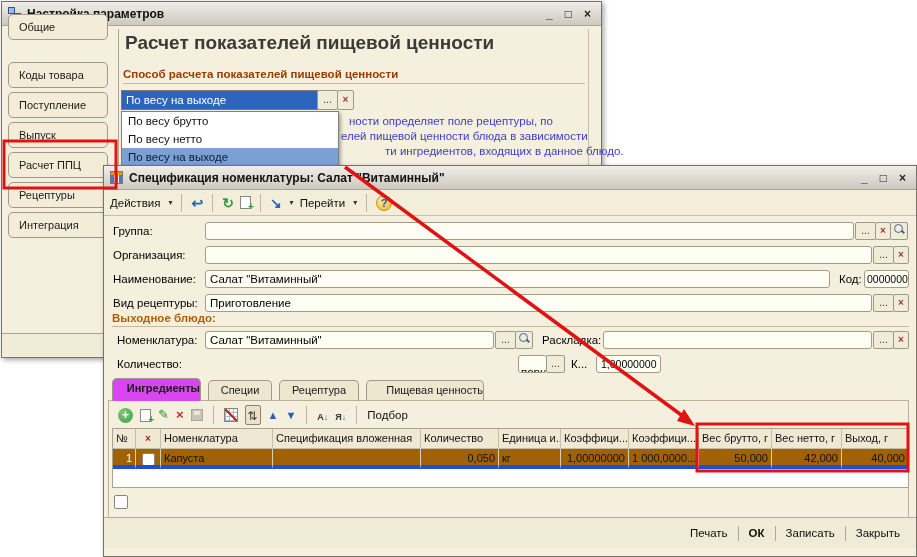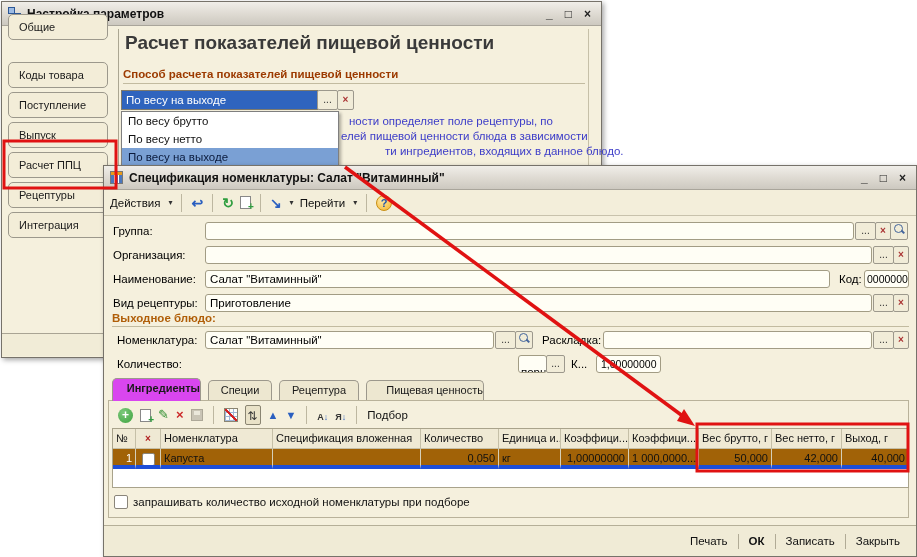--- a/index.html
+++ b/index.html
@@ -90,21 +90,21 @@
   .trow.head .tcell{border-right:1px solid #C5BFA7;}
   .trow.r1 .tcell{background:#a16207;border-bottom:4px solid #1d4ed8;}
   .tcell.num{text-align:right;}
   .c0{width:23px;} .c1{width:25px;text-align:center;} .c2{width:112px;} .c3{width:148px;} .c4{width:78px;}
   .c5{width:62px;} .c6{width:68px;} .c7{width:70px;} .c8{width:73px;} .c9{width:70px;} .c10{width:66px;border-right:none;}
   .rownum{background:#4A77BE;color:#FFF !important;text-align:right;}
   .cb{display:inline-block;width:11px;height:11px;background:#FFF;border:1px solid #8A857A;border-radius:2px;vertical-align:middle;}
   .flaghdr{color:#B22222;font-weight:bold;font-size:10px;line-height:18px;}
 
   .chkline{position:absolute;display:flex;align-items:center;gap:5px;font-size:11.5px;color:#111;}
-  .footer{position:absolute;left:0;right:0;bottom:0;height:31px;background:#F0EBD6;border-top:1px solid #B5AF98;
+  .footer{position:absolute;left:0;right:0;bottom:8px;height:31px;background:#F0EBD6;border-top:1px solid #B5AF98;
     display:flex;align-items:center;justify-content:flex-end;padding-right:6px;box-sizing:border-box;}
   .footbtn{font-size:11.5px;color:#111;padding:0 10px;white-space:nowrap;}
   .footbtn.bold{font-weight:bold;}
   .fsep{width:1px;height:15px;background:#B1AB96;}
 
   #annot{position:absolute;left:0;top:0;z-index:50;pointer-events:none;}
 </style>
 </head>
 <body>
 
@@ -276,21 +276,20 @@
         <div class="tcell c6 num">1,00000000</div>
         <div class="tcell c7 num">1 000,0000...</div>
         <div class="tcell c8 num">50,000</div>
         <div class="tcell c9 num">42,000</div>
         <div class="tcell c10 num">40,000</div>
       </div>
     </div>
 
     <div class="chkline" style="left:10px;top:329px;">
       <span class="cb" style="width:12px;height:12px;"></span>
-      <span>запрашивать количество исходной номенклатуры при подборе</span>
     </div>
 
     <div class="footer">
       <span class="footbtn">Печать</span>
       <span class="fsep"></span>
       <span class="footbtn bold">ОК</span>
       <span class="fsep"></span>
       <span class="footbtn">Записать</span>
       <span class="fsep"></span>
       <span class="footbtn">Закрыть</span>

